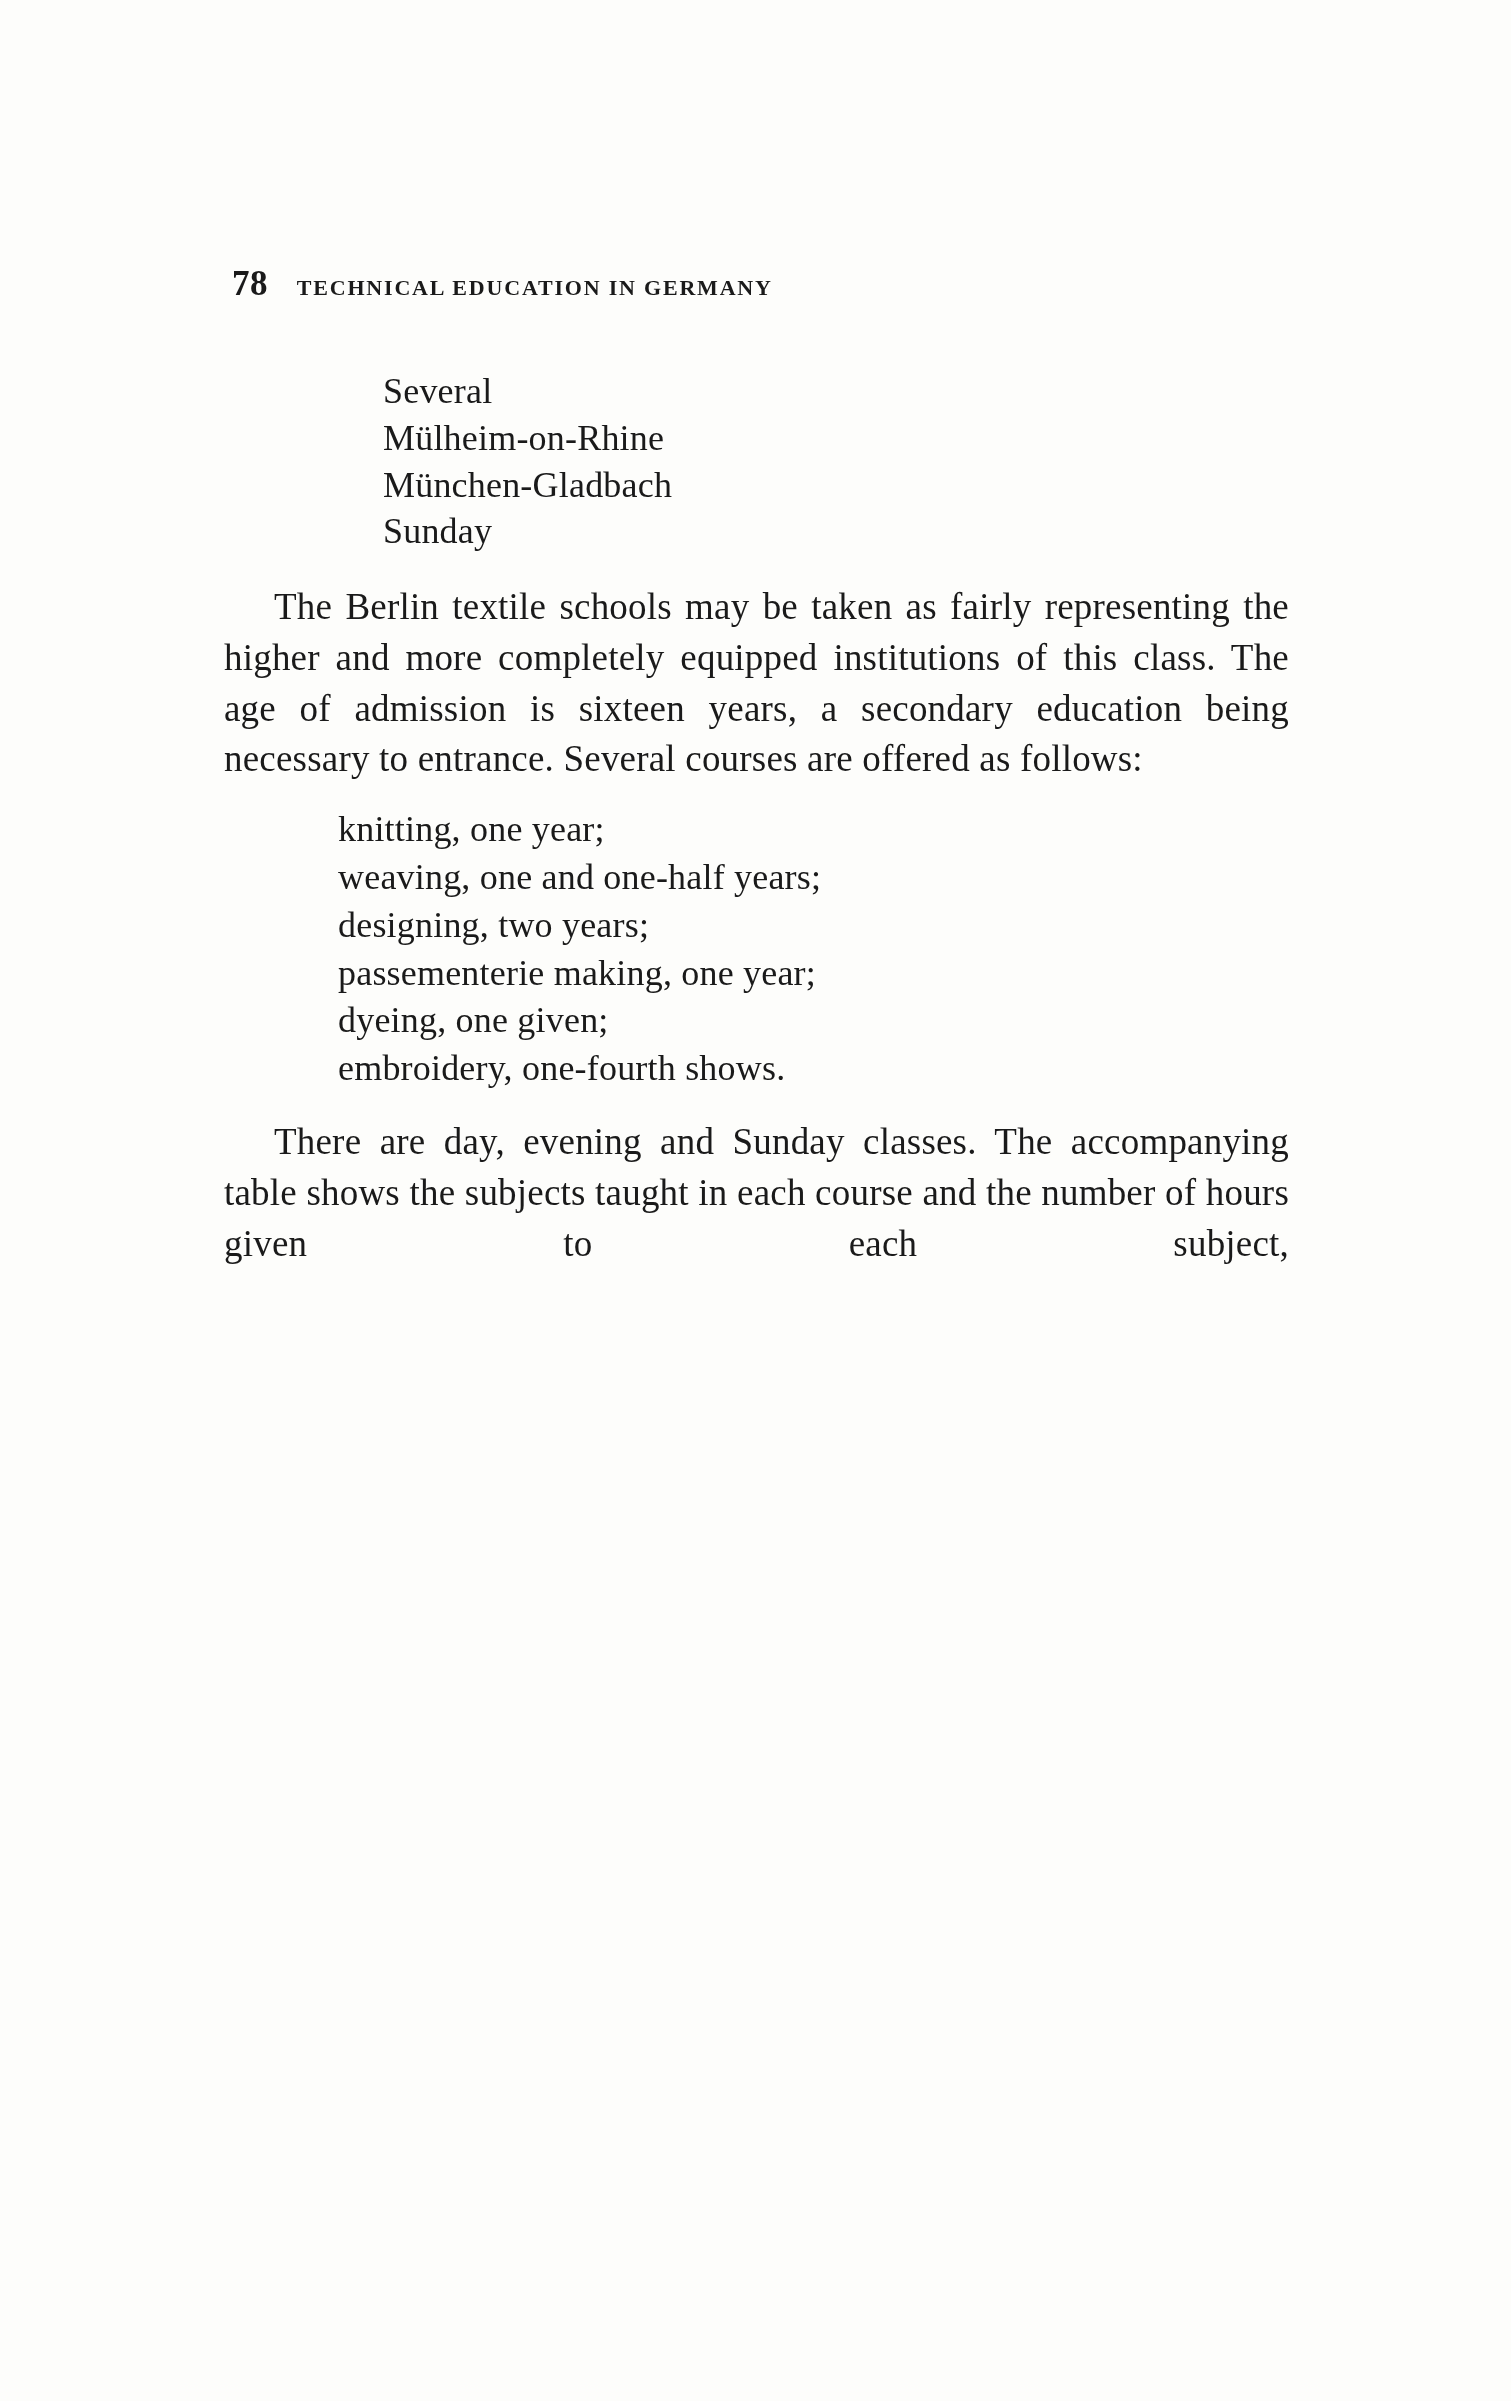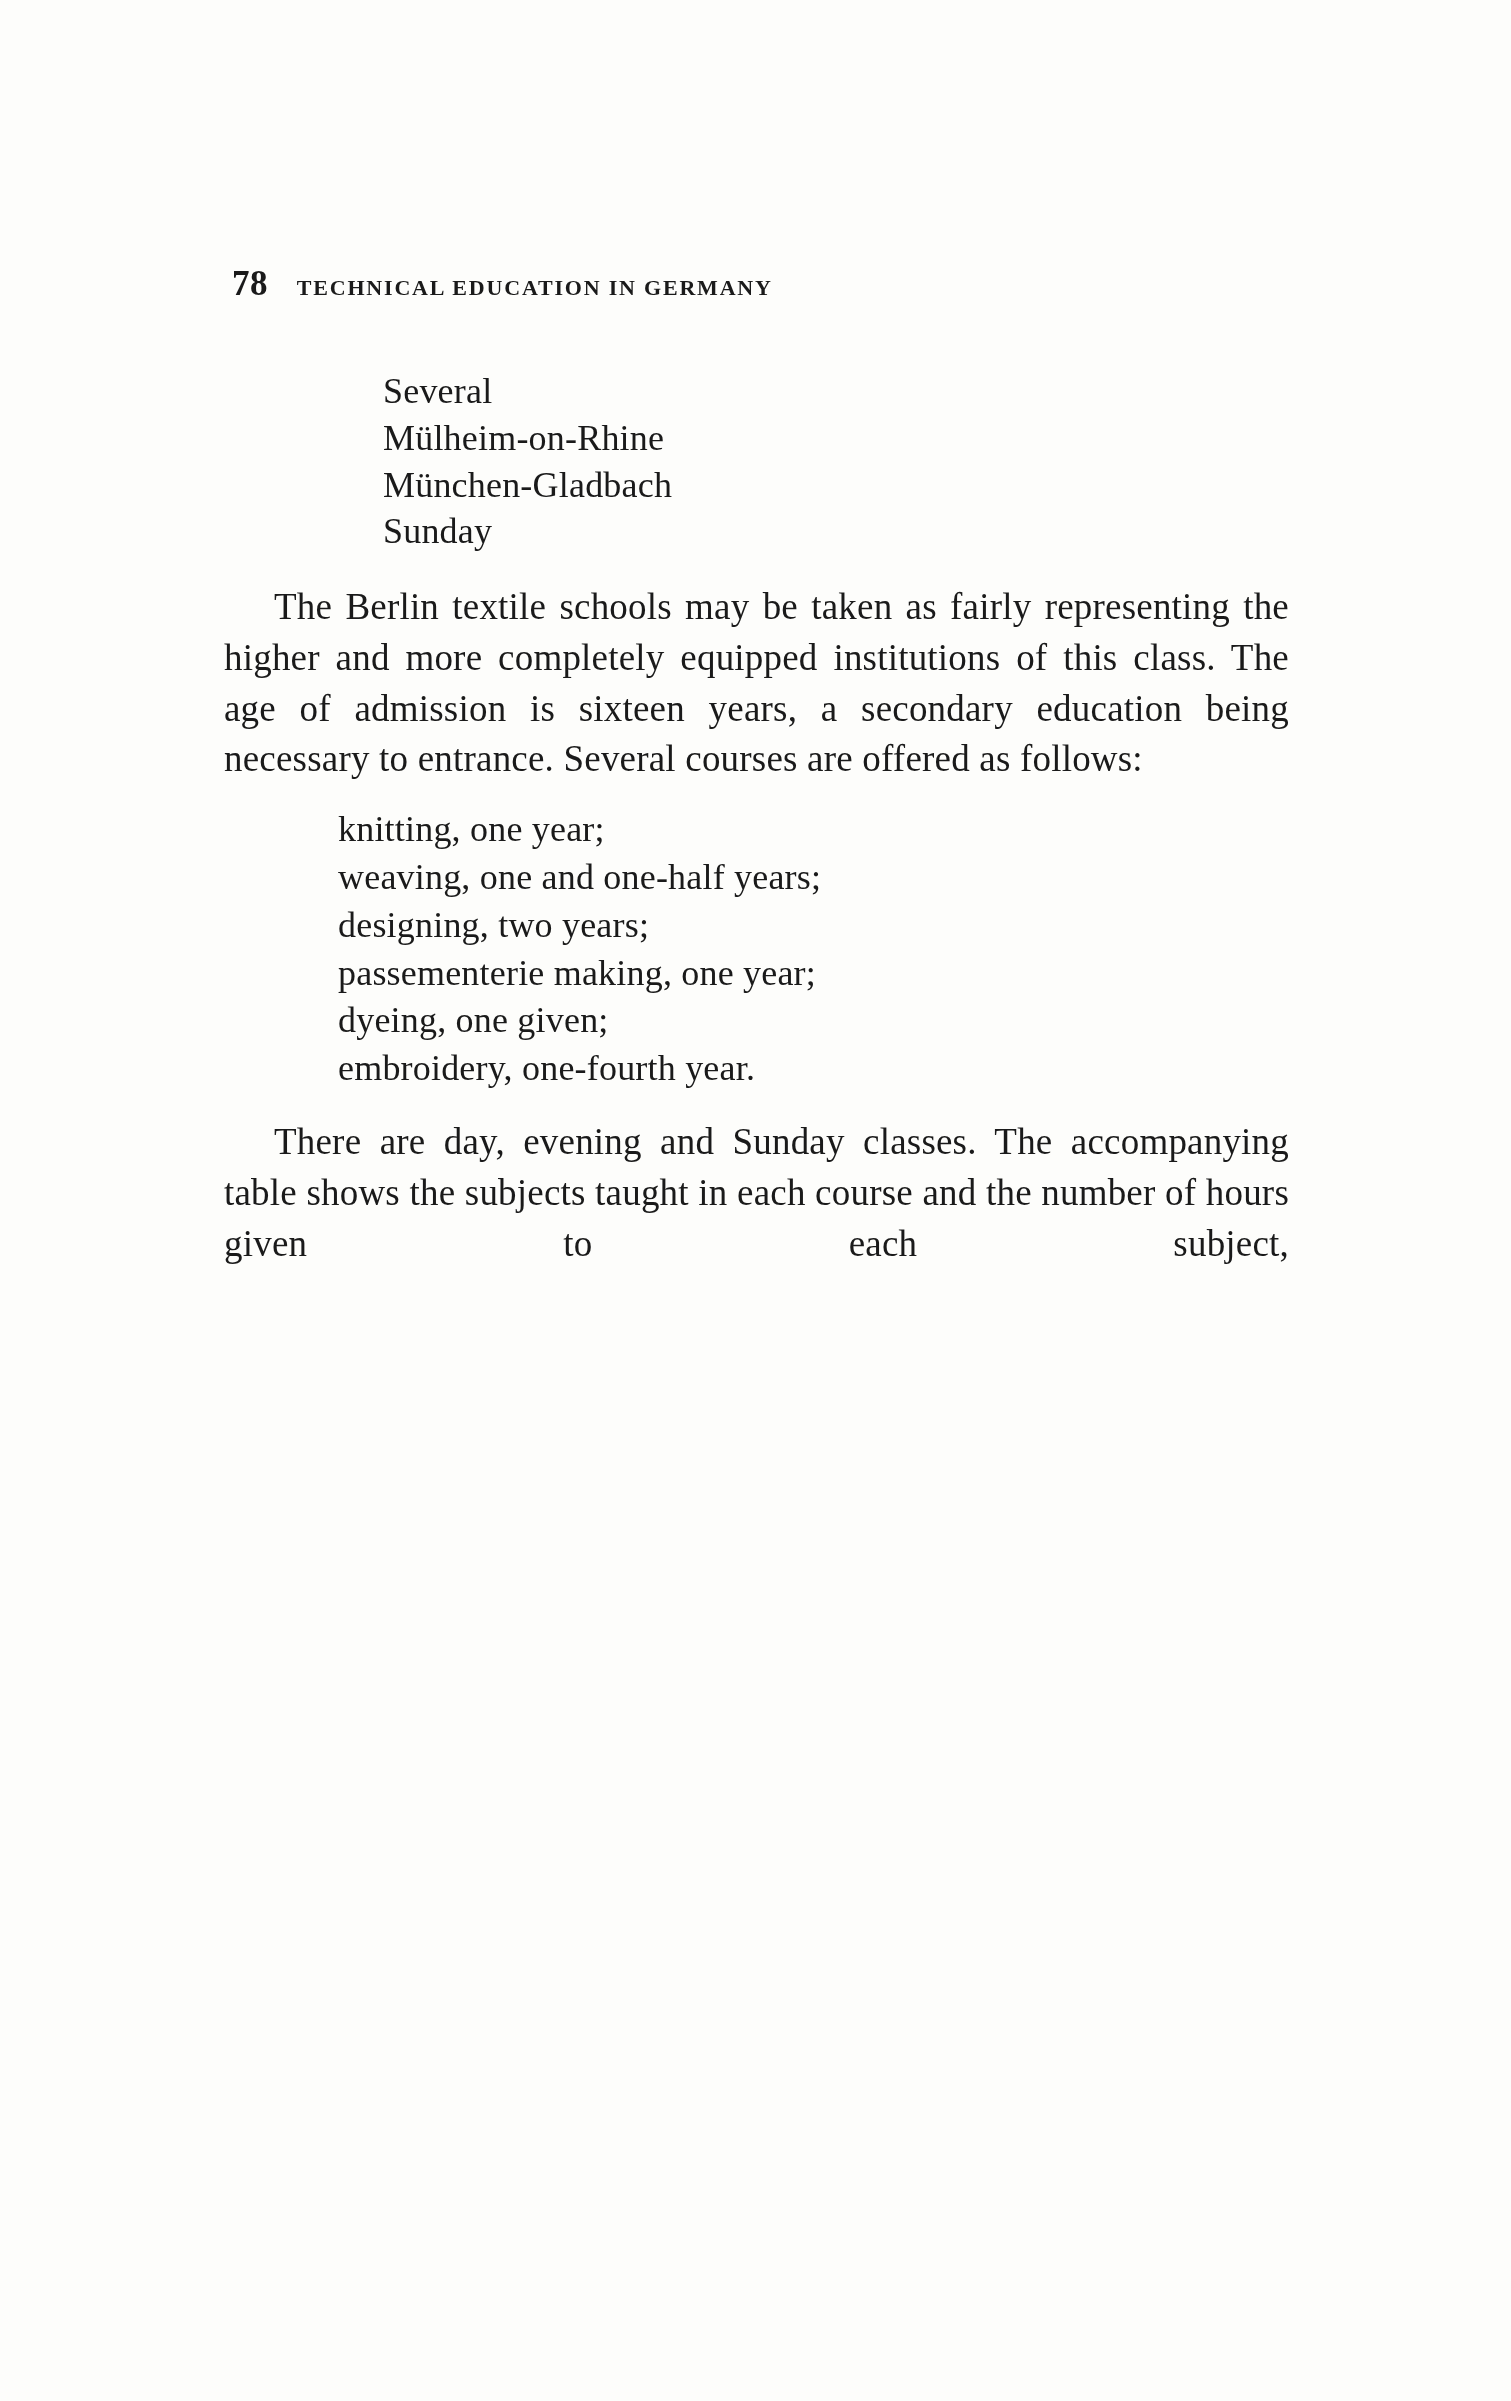--- a/index.html
+++ b/index.html
@@ -117,20 +117,20 @@
     </ul>
 
     <p class="para"><span class="indent"></span><span>The Berlin textile schools may be taken as fairly representing the higher and more completely equipped institutions of this class. The age of admission is sixteen years, a secondary education being necessary to entrance. Several courses are offered as follows:</span></p>
 
     <ul class="course-list">
       <li>knitting, one year;</li>
       <li>weaving, one and one-half years;</li>
       <li>designing, two years;</li>
       <li>passementerie making, one year;</li>
       <li>dyeing, one given;</li>
-      <li>embroidery, one-fourth year.</li>
+      <li>embroidery, one-fourth shows.</li>
     </ul>
 
     <p class="para stretch"><span class="indent"></span><span>There are day, evening and Sunday classes. The accompanying table shows the subjects taught in each course and the number of hours given to each subject,</span></p>
 
   </div>
 </div>
 
 
 </body></html>

